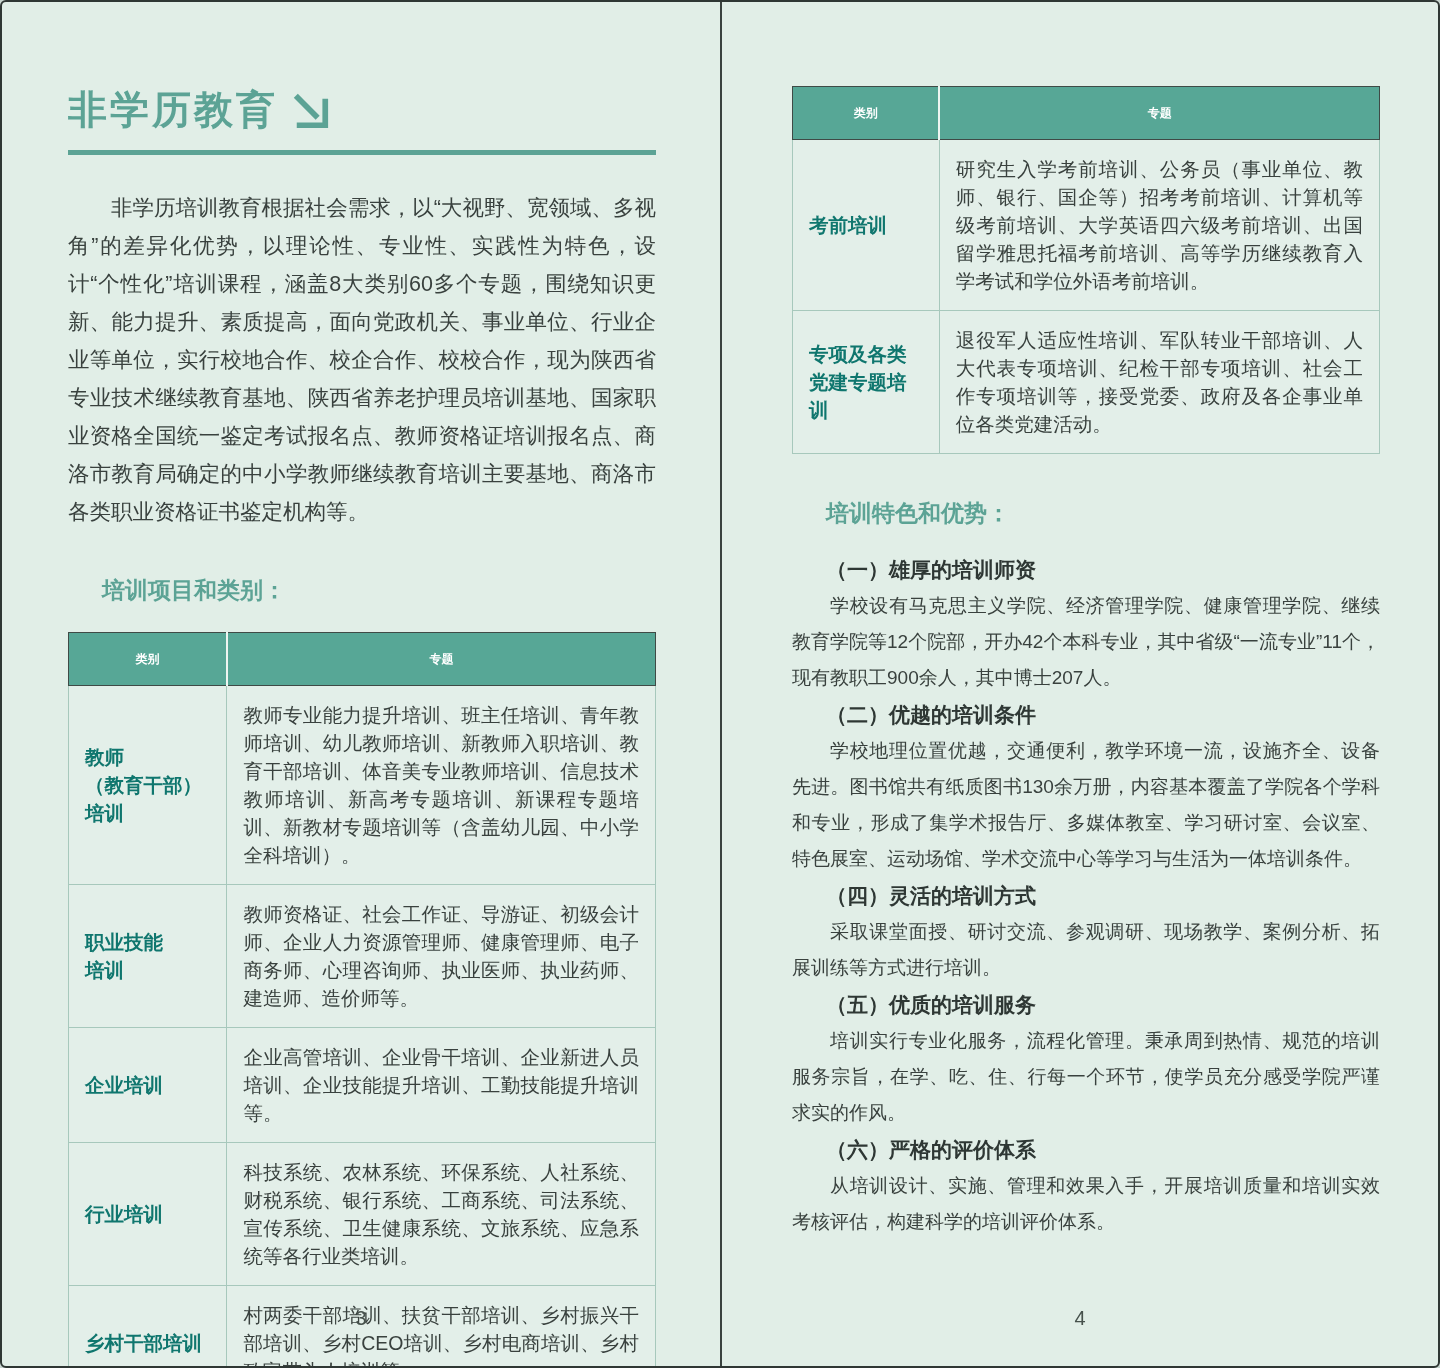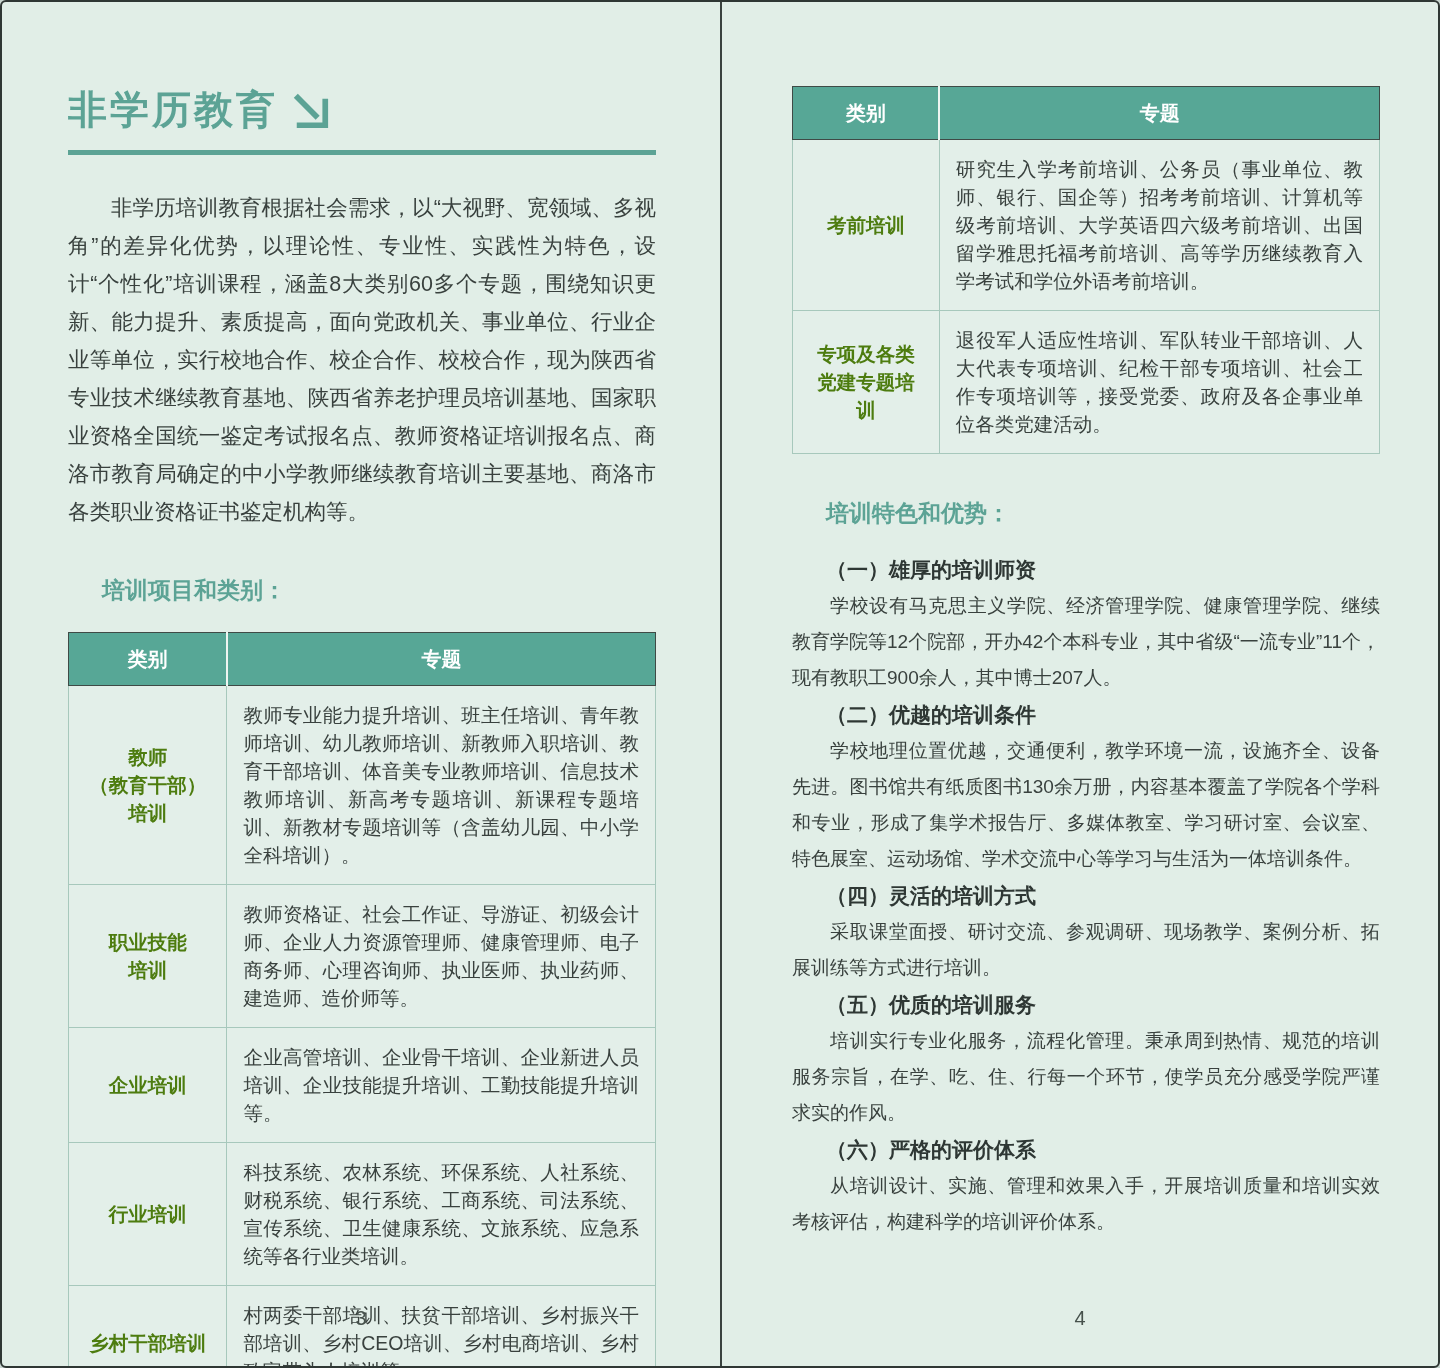--- a/index.html
+++ b/index.html
@@ -49,37 +49,37 @@
   }
 
   
   table.cat-table {
     width:100%; border-collapse:collapse; margin-top:26px;
     font-size:19.5px; color:#39413e;
     background:#e3efe9;
   }
   table.cat-table th {
     background:#57a796; color:#ffffff;
-    font-size:20px; font-weight:bold;
+    font-size:12px; font-weight:bold;
     height:52px; padding:0;
     border:1px solid #3f4a46;
   }
   table.cat-table th + th { border-left:2px solid #eef5f1; }
   table.cat-table td {
     border:1px solid #a7c8bc;
     padding:15px 16px;
     line-height:28px;
     vertical-align:middle;
     margin-left:24px;
   }
   td.cat-cell {
     width:27%;
-    text-align:center; font-weight:bold;
+    font-weight:bold;
     white-space:pre-line;
-    color:#4d7c0f;
+    color:#0f766e;
   }
   td.topic-cell { text-align:justify; }
   .tbl-right td { line-height:30px; }
   .tbl-right td.cat-cell { width:25%; }
 
   
   .features { margin-top:22px; }
   .feature-heading {
     margin:0 0 0 34px;
     font-size:21px; font-weight:bold; color:#2e3734;

